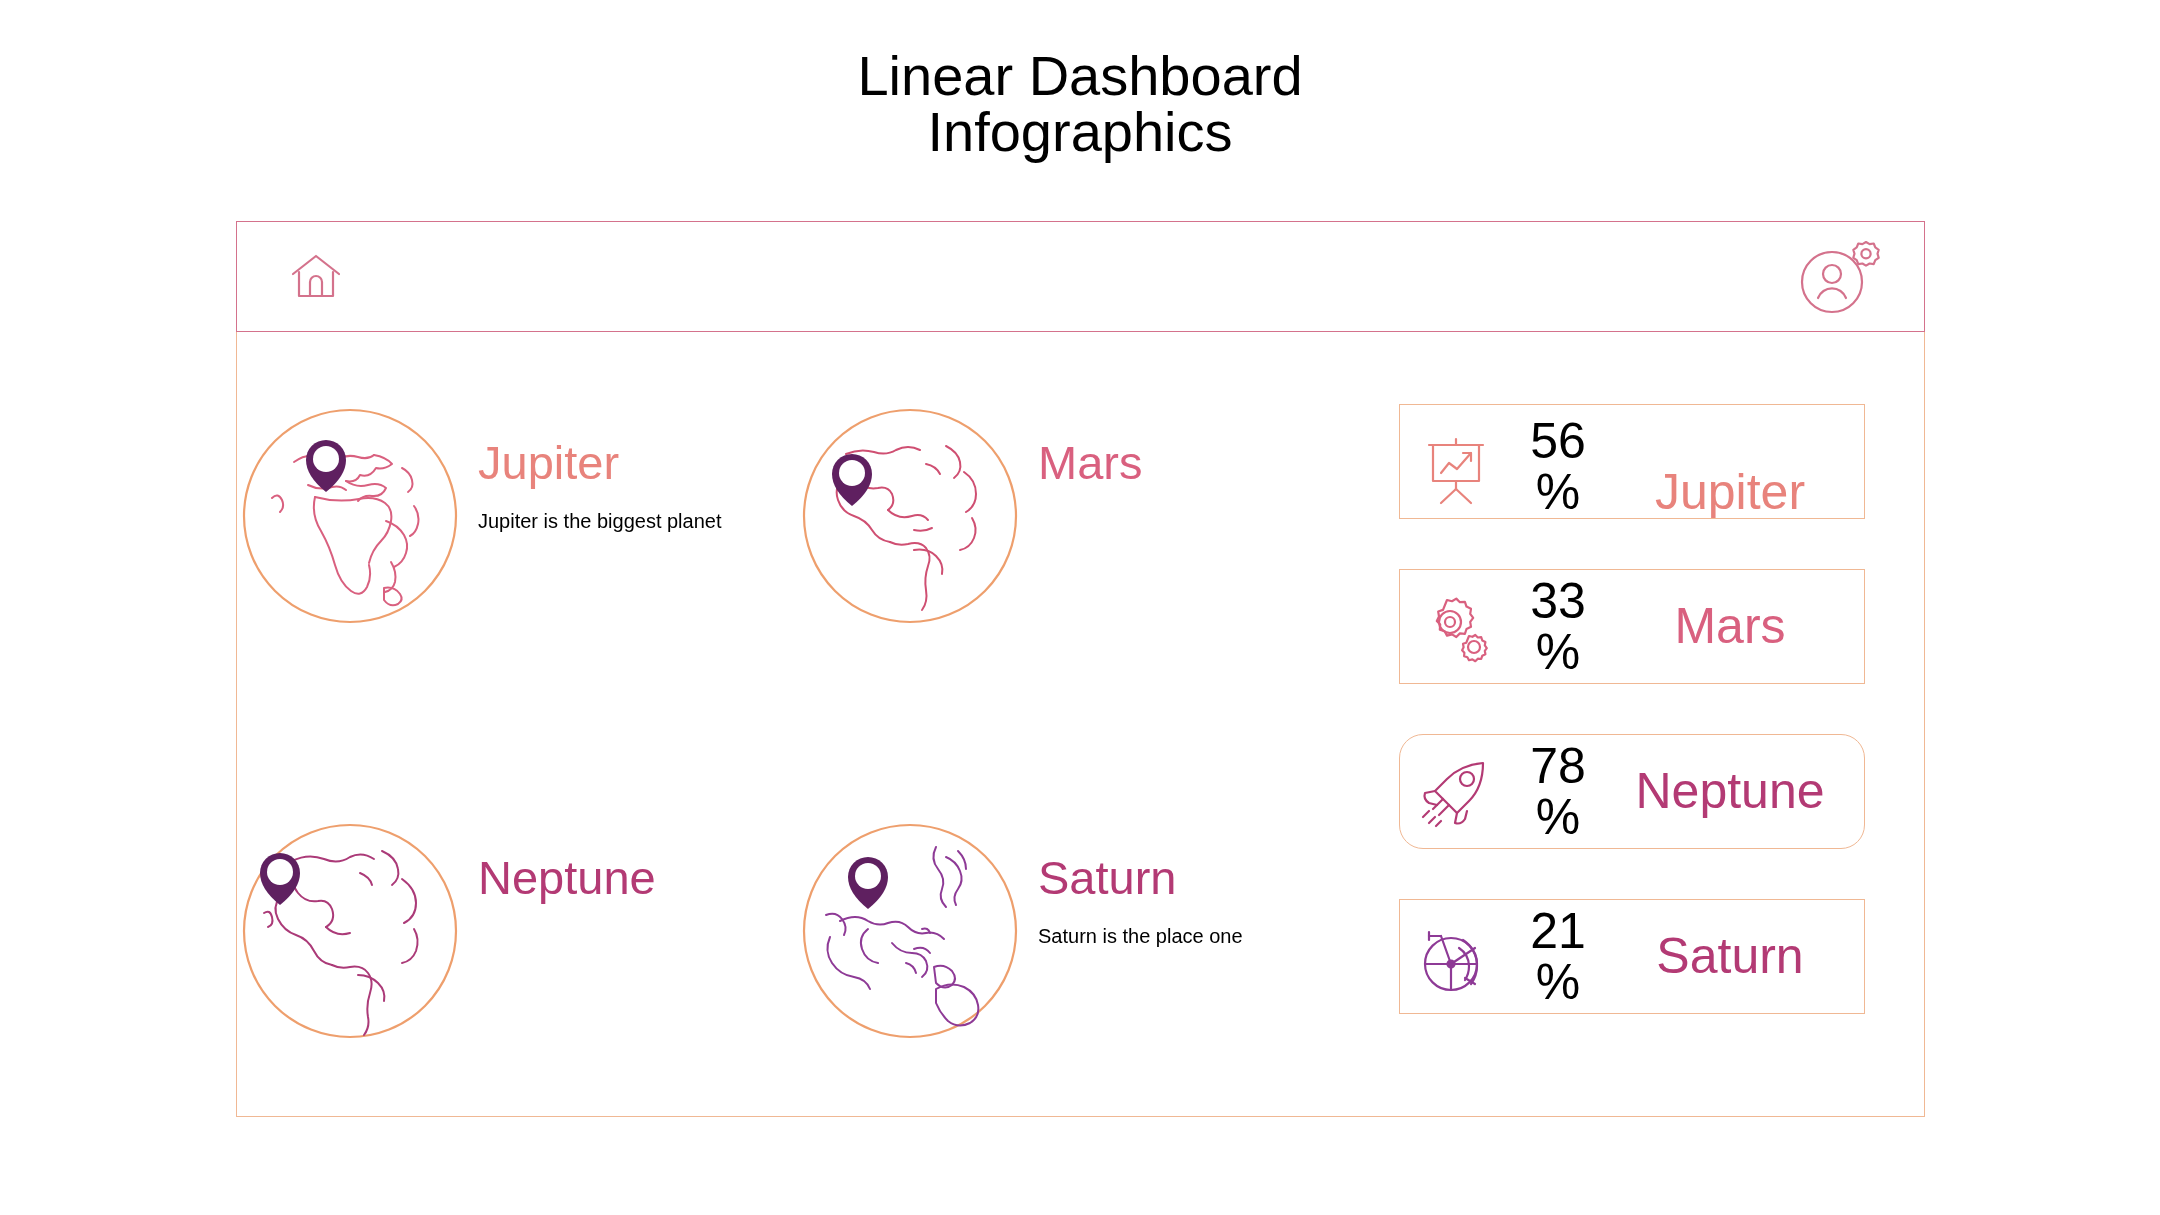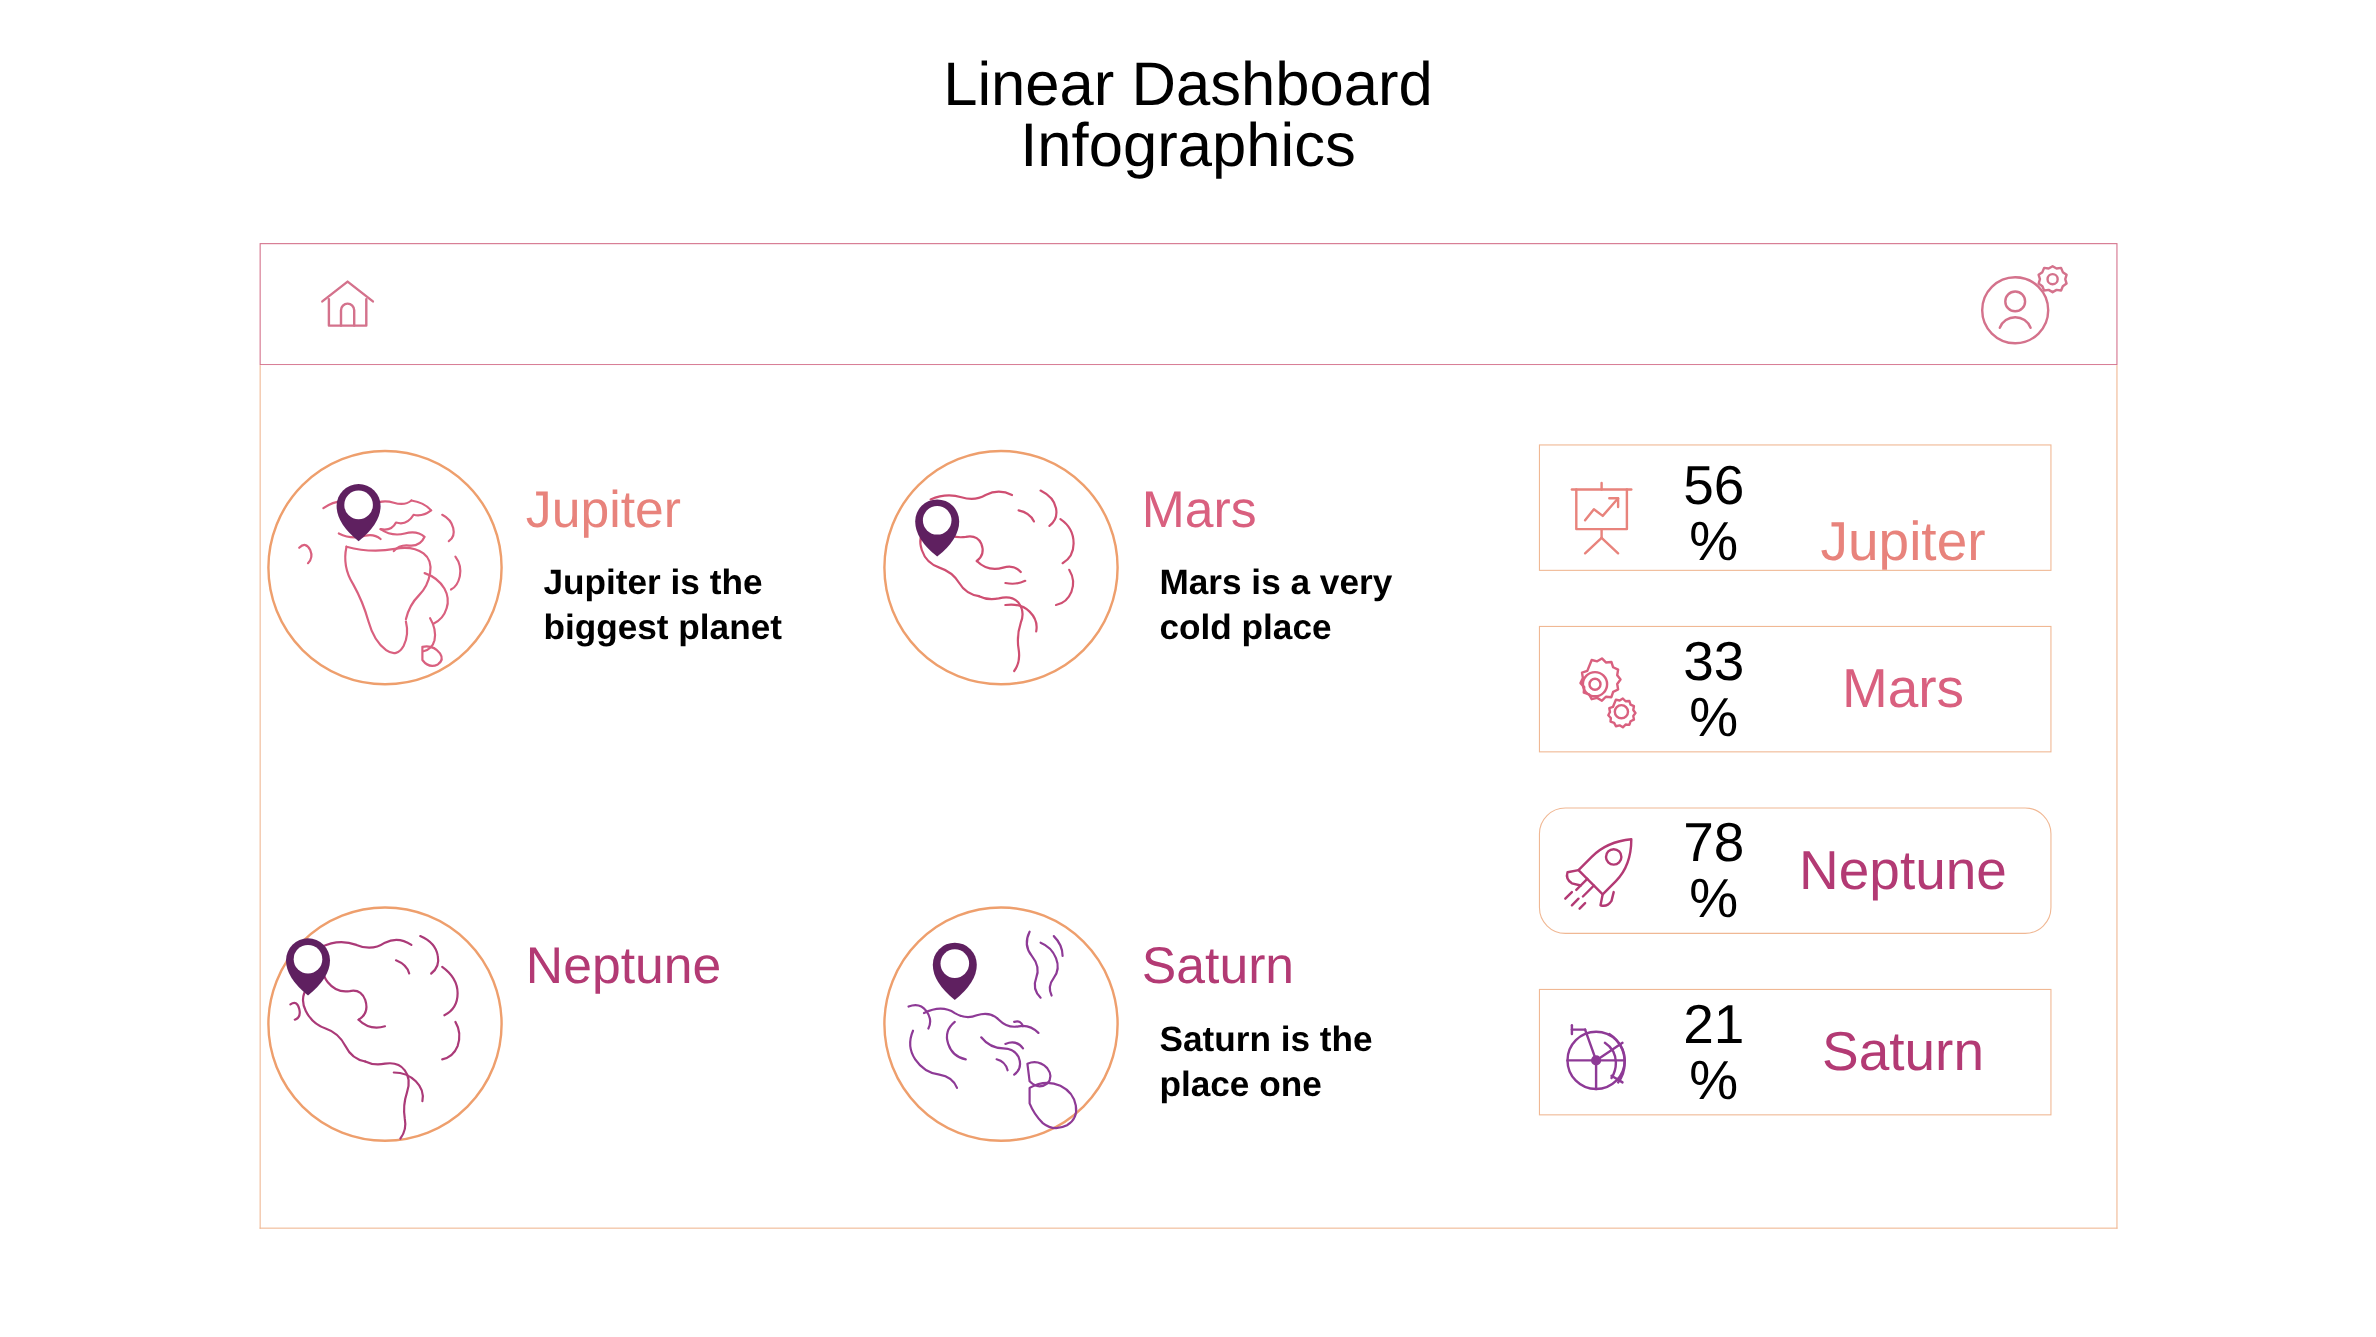--- a/index.html
+++ b/index.html
@@ -111,25 +111,24 @@
     width: 270px;
   }
   .planet-name {
     font-size: 47px;
     line-height: 1.05;
     font-weight: 400;
     margin: 0 0 22px 0;
     white-space: nowrap;
   }
   .planet-desc {
-    font-size: 32px;
+    font-size: 20px;
     line-height: 1.28;
     color: #000000;
-    margin: 16px;
-    font-weight: bold;
+    margin: 0;
   }
 
   
   .stat-cards {
     position: absolute;
     left: 1163px;
     top: 111px;
     width: 500px;
     height: 785px;
   }
@@ -259,21 +258,20 @@
             <path d="M118 128 q10 2 18 -2"></path>
           </g>
           <g>
             <path d="M56 52 a20 20 0 0 1 20 20 q0 16 -20 32 q-20 -16 -20 -32 a20 20 0 0 1 20 -20z" fill="#5f2060"></path>
             <circle cx="56" cy="71" r="13" fill="#ffffff"></circle>
           </g>
         </svg>
       </span>
       <div class="planet-text">
         <div class="planet-name" style="color:#d9607f">Mars</div>
-        <div class="planet-desc">Mars is a very cold place</div>
       </div>
     </div>
 
     <div class="planet-item p2">
       <span class="globe">
         <svg viewBox="0 0 228 228" fill="none">
           <circle cx="114" cy="114" r="106" stroke="#ee9f6d" stroke-width="2.2"></circle>
           <g stroke="#ab3a78" stroke-width="2" stroke-linejoin="round" stroke-linecap="round" fill="none">
             <path d="M56 44 q16 -8 32 -2 q14 6 26 -2 q12 -6 24 2"></path>
             <path d="M62 56 q-8 10 0 20 q8 10 20 8 q10 -2 14 8 q4 12 -6 18"></path>

